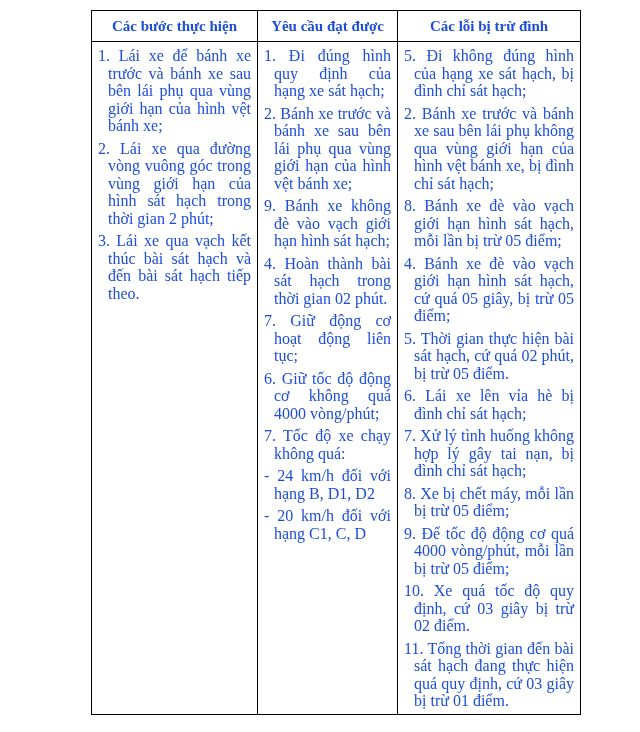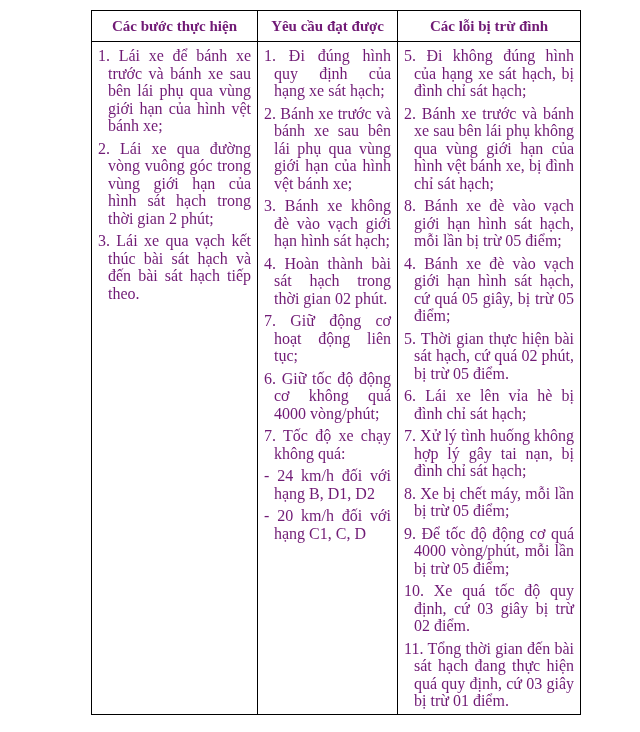--- a/index.html
+++ b/index.html
@@ -6,21 +6,21 @@
     margin: 0;
     padding: 0;
     background: #ffffff;
   }
   .page {
     position: relative;
     width: 640px;
     height: 732px;
     background: #ffffff;
     font-family: "Liberation Serif", serif;
-    color: #701a75;
+    color: #1d4ed8;
     overflow: hidden;
   }
   table.exam {
     position: absolute;
     left: 91px;
     top: 10px;
     width: 489px;
     height: 690px;
     border-collapse: collapse;
     table-layout: fixed;
@@ -81,21 +81,21 @@
     <tbody>
       <tr>
         <td>
             <p class="cell-item">1. Lái xe để bánh xe trước và bánh xe sau bên lái phụ qua vùng giới hạn của hình vệt bánh xe;</p>
             <p class="cell-item">2. Lái xe qua đường vòng vuông góc trong vùng giới hạn của hình sát hạch trong thời gian 2 phút;</p>
             <p class="cell-item">3. Lái xe qua vạch kết thúc bài sát hạch và đến bài sát hạch tiếp theo.</p>
           </td>
         <td>
             <p class="cell-item">1. Đi đúng hình quy định của hạng xe sát hạch;</p>
             <p class="cell-item">2. Bánh xe trước và bánh xe sau bên lái phụ qua vùng giới hạn của hình vệt bánh xe;</p>
-            <p class="cell-item">3. Bánh xe không đè vào vạch giới hạn hình sát hạch;</p>
+            <p class="cell-item">9. Bánh xe không đè vào vạch giới hạn hình sát hạch;</p>
             <p class="cell-item">4. Hoàn thành bài sát hạch trong thời gian 02 phút.</p>
             <p class="cell-item">7. Giữ động cơ hoạt động liên tục;</p>
             <p class="cell-item">6. Giữ tốc độ động cơ không quá 4000 vòng/phút;</p>
             <p class="cell-item">7. Tốc độ xe chạy không quá:</p>
             <p class="cell-item">- 24 km/h đối với hạng B, D1, D2</p>
             <p class="cell-item">- 20 km/h đối với hạng C1, C, D</p>
           </td>
         <td>
             <p class="cell-item">5. Đi không đúng hình của hạng xe sát hạch, bị đình chỉ sát hạch;</p>
             <p class="cell-item">2. Bánh xe trước và bánh xe sau bên lái phụ không qua vùng giới hạn của hình vệt bánh xe, bị đình chỉ sát hạch;</p>

